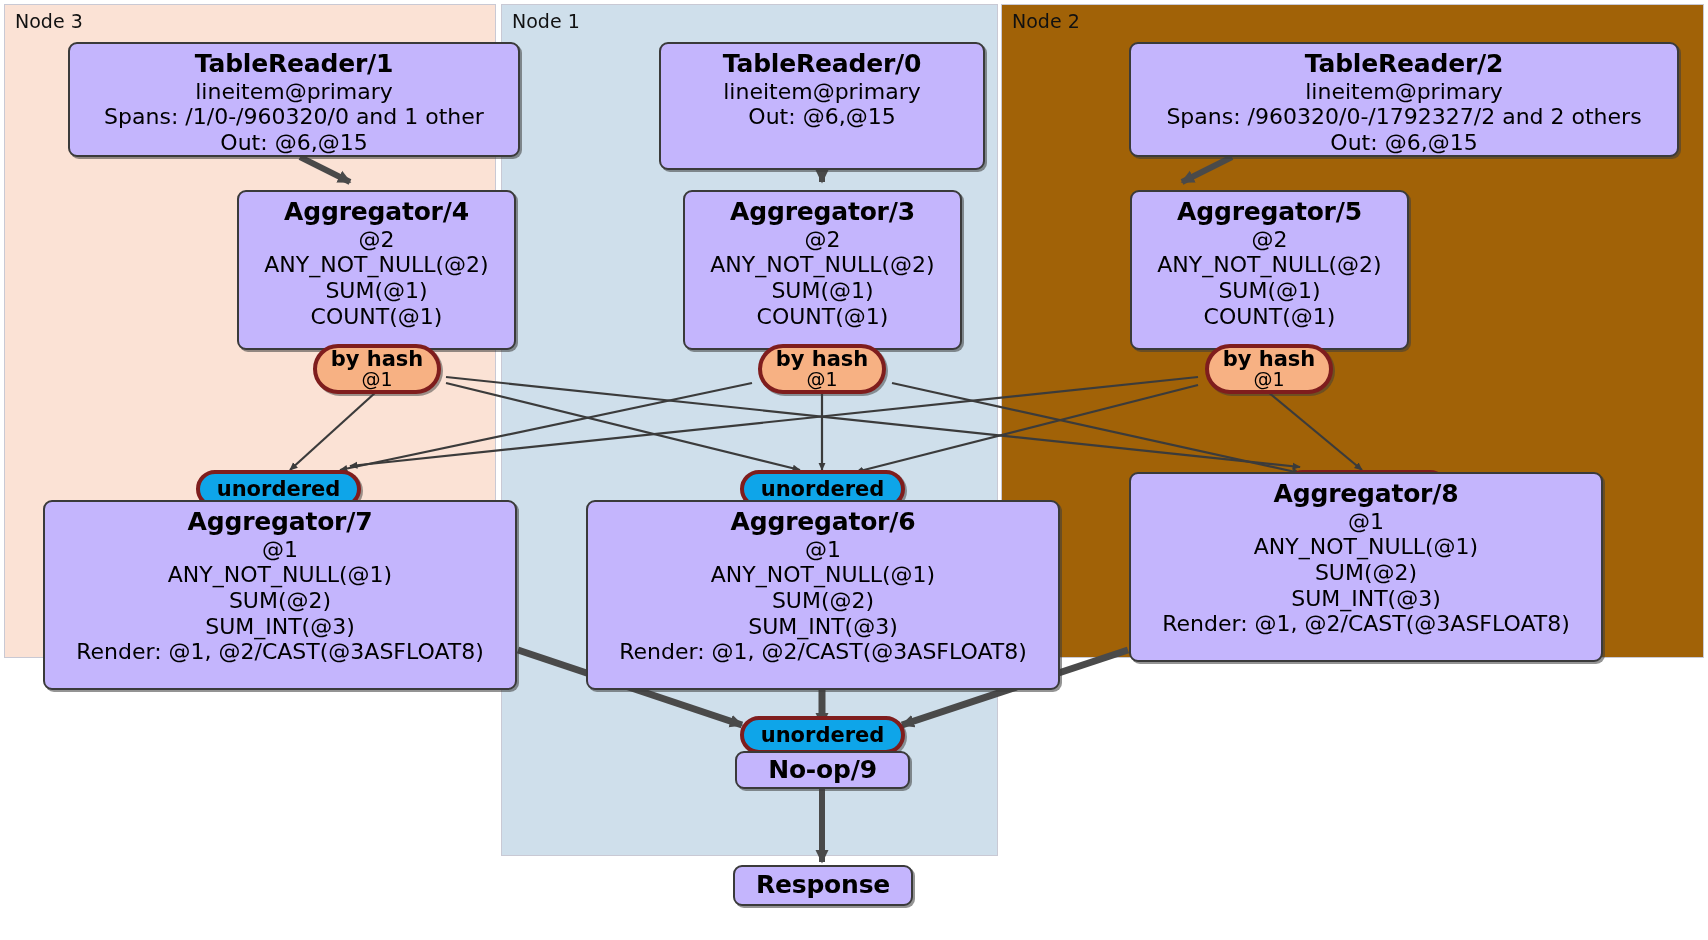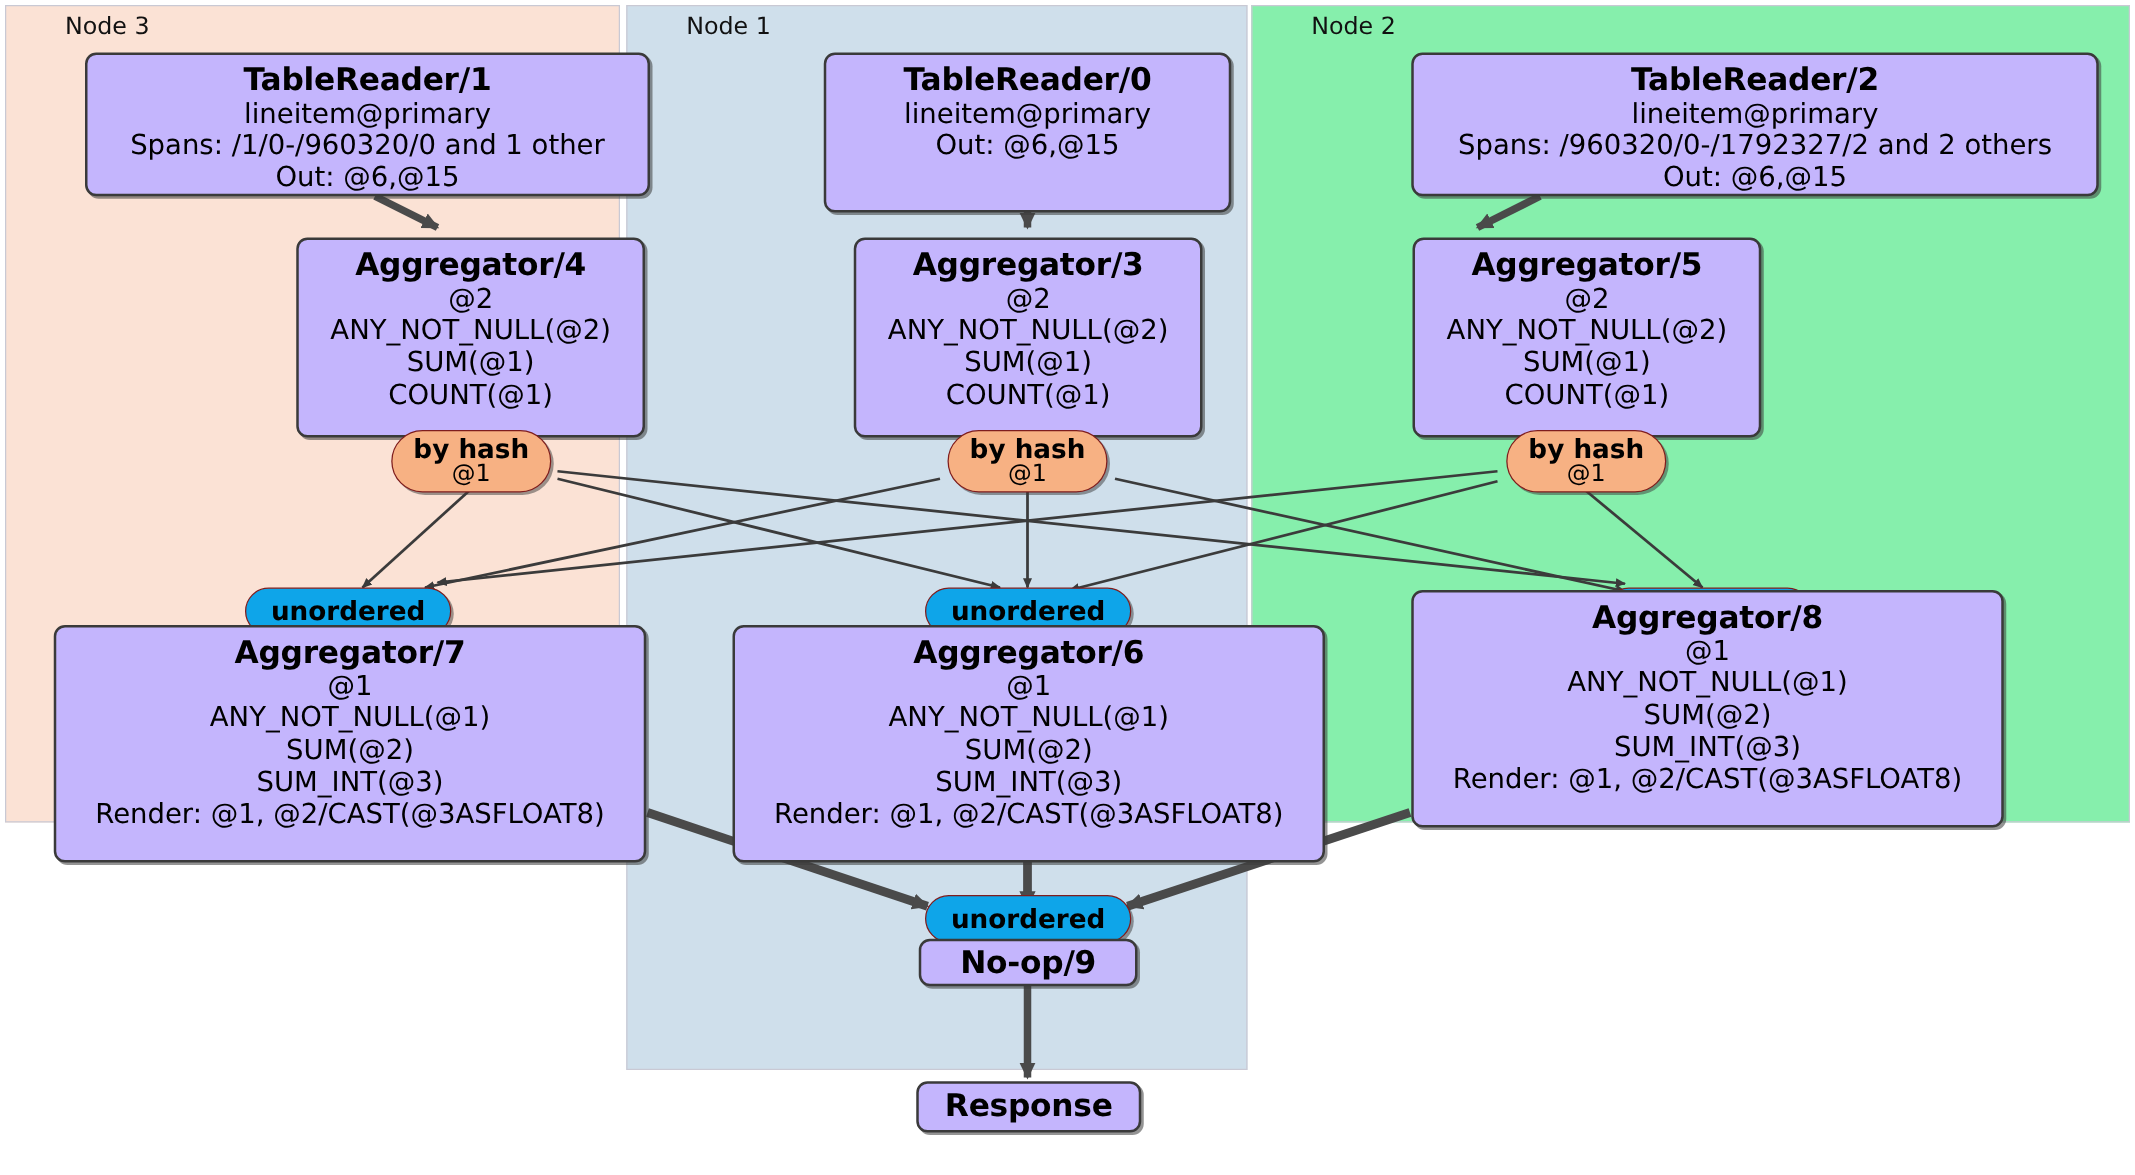--- a/index.html
+++ b/index.html
@@ -23,21 +23,20 @@
     border: 1px solid #c9c9d4;
   }
   .node-panel .node-label {
     position: absolute;
     top: 6px;
     left: 10px;
     font-size: 19px;
     color: #111111;
     line-height: 1.1;
     white-space: nowrap;
-    margin-left: 37px;
   }
 
   
   .proc {
     position: absolute;
     box-sizing: border-box;
     background: #c4b5fd;
     border: 2px solid #3a3a3a;
     border-radius: 9px;
     box-shadow: 2px 2px 0 rgba(60,60,60,0.55);
@@ -61,21 +60,21 @@
     padding: 3px 14px 4px 14px;
   }
   .proc.compact .title {
     font-size: 25px;
   }
 
   
   .oval {
     position: absolute;
     box-sizing: border-box;
-    border: 1px solid #7f1d1d;
+    border: 4px solid #7f1d1d;
     border-radius: 999px;
     text-align: center;
     color: #000000;
     box-shadow: 2px 2px 0 rgba(60,60,60,0.5);
     display: flex;
     flex-direction: column;
     align-items: center;
     justify-content: center;
     line-height: 1.05;
   }
@@ -111,21 +110,21 @@
 <div id="canvas">
 
   <div class="node-panel" style="left:4px; top:4px; width:492px; height:654px; background:#fbe2d5;">
     <div class="node-label">Node 3</div>
   </div>
 
   <div class="node-panel" style="left:501px; top:4px; width:497px; height:852px; background:#cfdfeb;">
     <div class="node-label">Node 1</div>
   </div>
 
-  <div class="node-panel" style="left:1001px; top:4px; width:703px; height:654px; background:#86efac;">
+  <div class="node-panel" style="left:1001px; top:4px; width:703px; height:654px; background:#a16207;">
     <div class="node-label">Node 2</div>
   </div>
 
   <svg id="edges" viewBox="0 0 1708 940">
     <defs>
       <marker id="ah-thin" markerWidth="9" markerHeight="9" refX="7.4" refY="4.5" orient="auto" markerUnits="userSpaceOnUse">
         <path d="M0,0.9 L8.2,4.5 L0,8.1 z" fill="#3b3b3b"></path>
       </marker>
       <marker id="ah-thick" markerWidth="15" markerHeight="15" refX="12" refY="7.5" orient="auto" markerUnits="userSpaceOnUse">
         <path d="M0,1 L13.5,7.5 L0,14 z" fill="#4a4a4a"></path>

